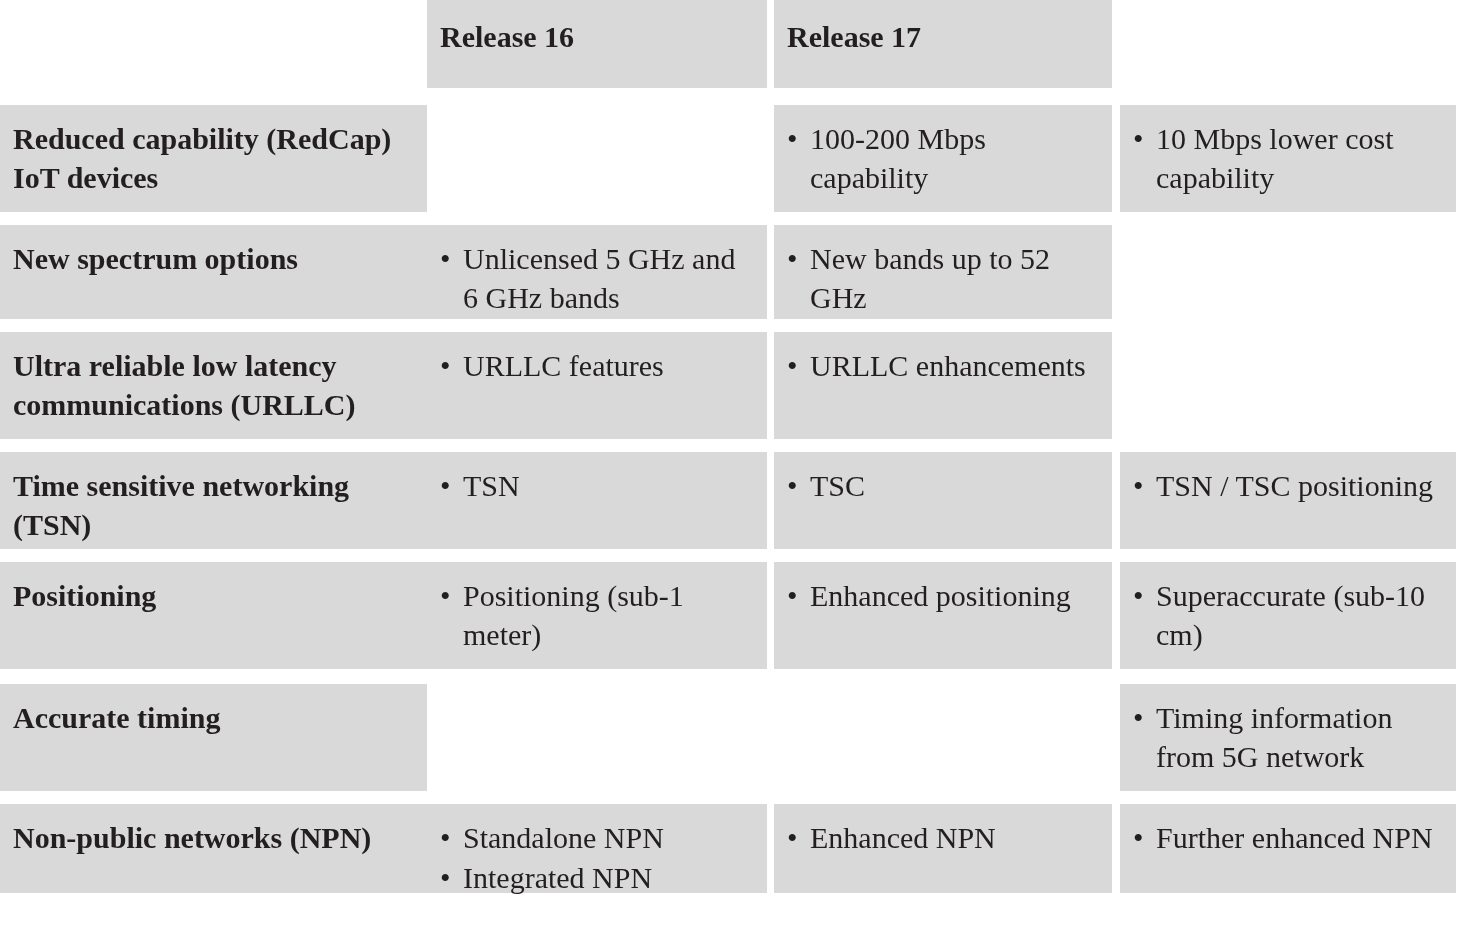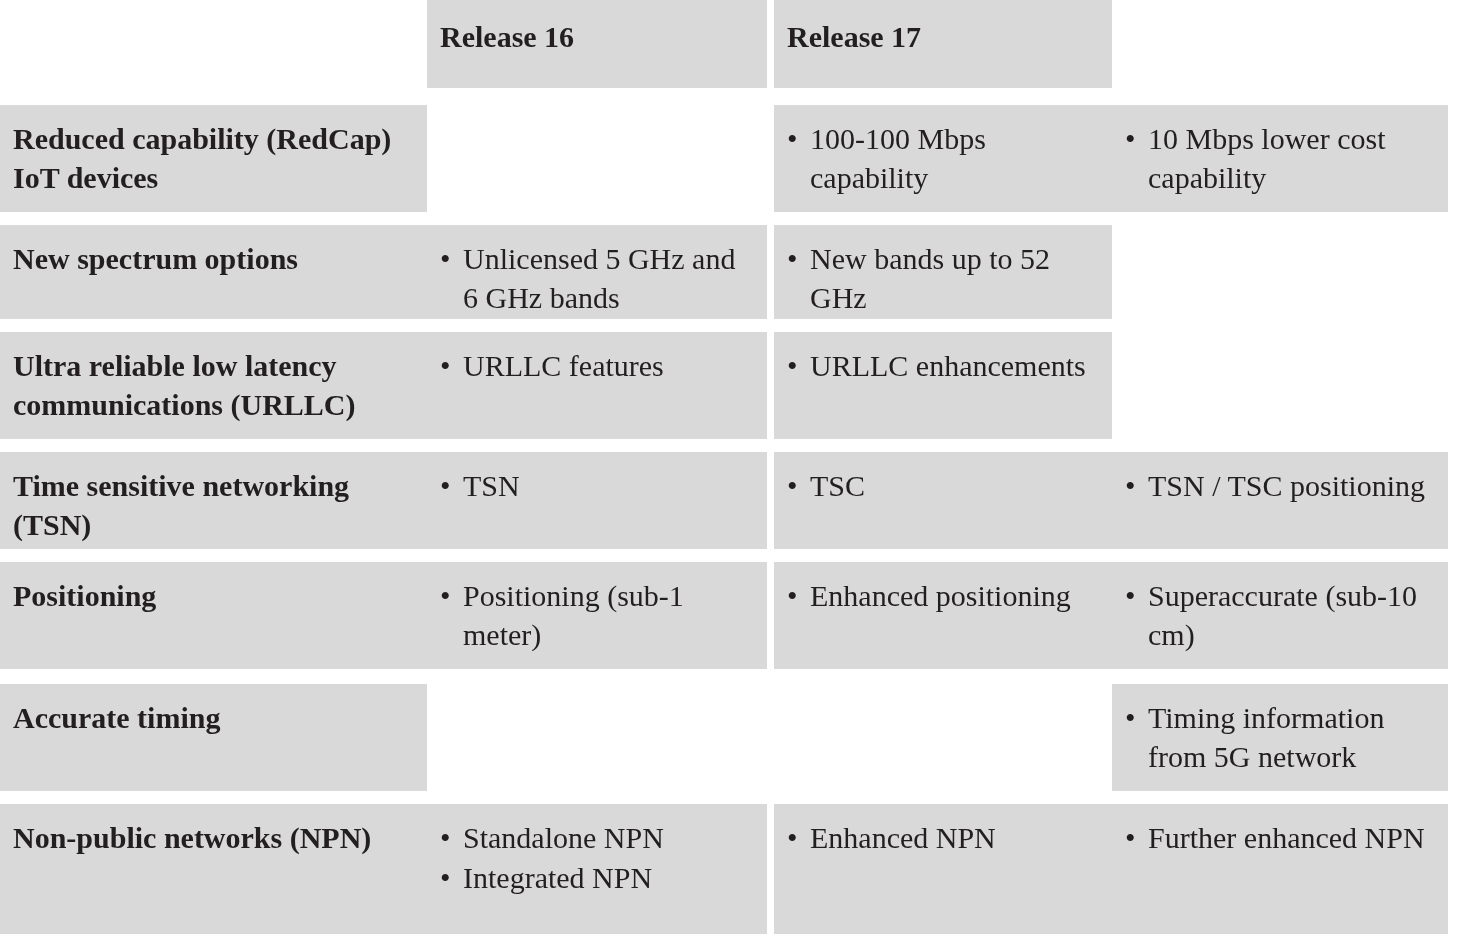--- a/index.html
+++ b/index.html
@@ -24,21 +24,21 @@
   .row {
     display: flex;
     flex-direction: row;
     width: 1475px;
     box-sizing: border-box;
   }
 
   
   .c0 { width: 427px; }
   .c1 { width: 340px; margin-right: 7px; }
-  .c2 { width: 338px; }
+  .c2 { width: 338px; margin-right: 8px; }
   .c3 { width: 336px; }
 
   .cell {
     box-sizing: border-box;
     background: #d9d9da;
     padding: 14px 14px 14px 13px;
     font-size: 30px;
     line-height: 1.30;
   }
   .cell.empty {
@@ -58,21 +58,21 @@
   .row.header .cell { height: 88px; }
 
   
   .row.header   { margin-bottom: 17px; }
   .row.r1 { height: 107px; margin-bottom: 13px; }
   .row.r2 { height: 94px; margin-bottom: 13px; }
   .row.r3 { height: 107px; margin-bottom: 13px; align-items: flex-end; }
   .row.r4 { height: 97px; margin-bottom: 13px; }
   .row.r5 { height: 107px; margin-bottom: 15px; }
   .row.r6 { height: 107px; margin-bottom: 13px; }
-  .row.r7 { height: 130px; }
+  .row.r7 { height: 89px; }
 
   .row .cell { height: 100%; }
 
   
   .label {
     font-weight: bold;
   }
 
   
   ul.bullets {
@@ -115,21 +115,21 @@
   </div>
 
   <div id="body-rows">
       <div class="row r1">
         <div class="cell c0 label">Reduced capability (RedCap) IoT devices</div>
         <div class="cell c1 empty"></div>
         <div class="cell c2">
           <ul class="bullets">
             <li>
               <span class="bullet-glyph">•</span>
-              <span class="txt">100-100 Mbps capability</span>
+              <span class="txt">100-200 Mbps capability</span>
             </li>
           </ul>
         </div>
         <div class="cell c3">
           <ul class="bullets">
             <li>
               <span class="bullet-glyph">•</span>
               <span class="txt">10 Mbps lower cost capability</span>
             </li>
           </ul>

